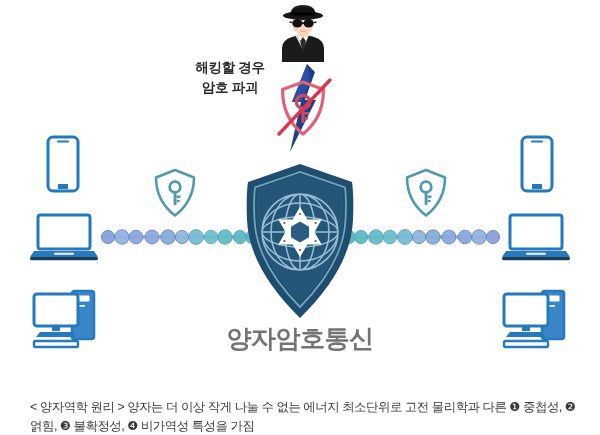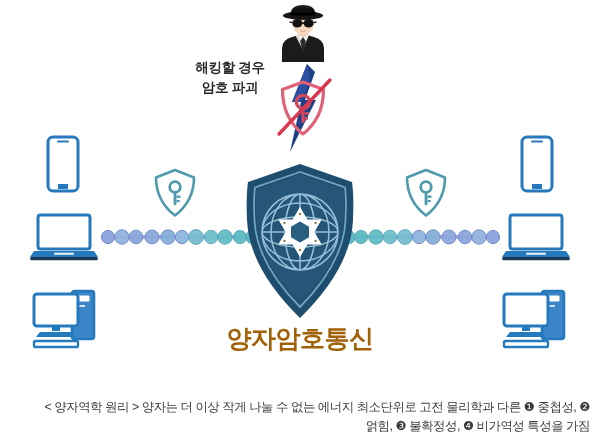--- a/index.html
+++ b/index.html
@@ -28,32 +28,32 @@
   }
   #label-left{left:170px;top:58px;width:120px;}
   #label-right{left:335px;top:58px;width:130px;}
 
   
   #main-title{
     position:absolute;left:0;top:322px;width:600px;
     text-align:center;
     font-size:25px;
     font-weight:bold;
-    color:#a16207;
+    color:#737373;
     letter-spacing:-0.5px;
   }
 
   
   #caption{
     position:absolute;left:30px;top:398px;width:560px;
     font-size:12.4px;
     color:#3a3a3a;
     line-height:1.55;
     letter-spacing:-0.45px;
-    text-align:right;
+    text-align:left;
   }
 
   svg{display:block;}
 </style>
 </head>
 <body>
 
 <div class="stage">
 
   <div class="abs" style="left:268px;top:2px;">

